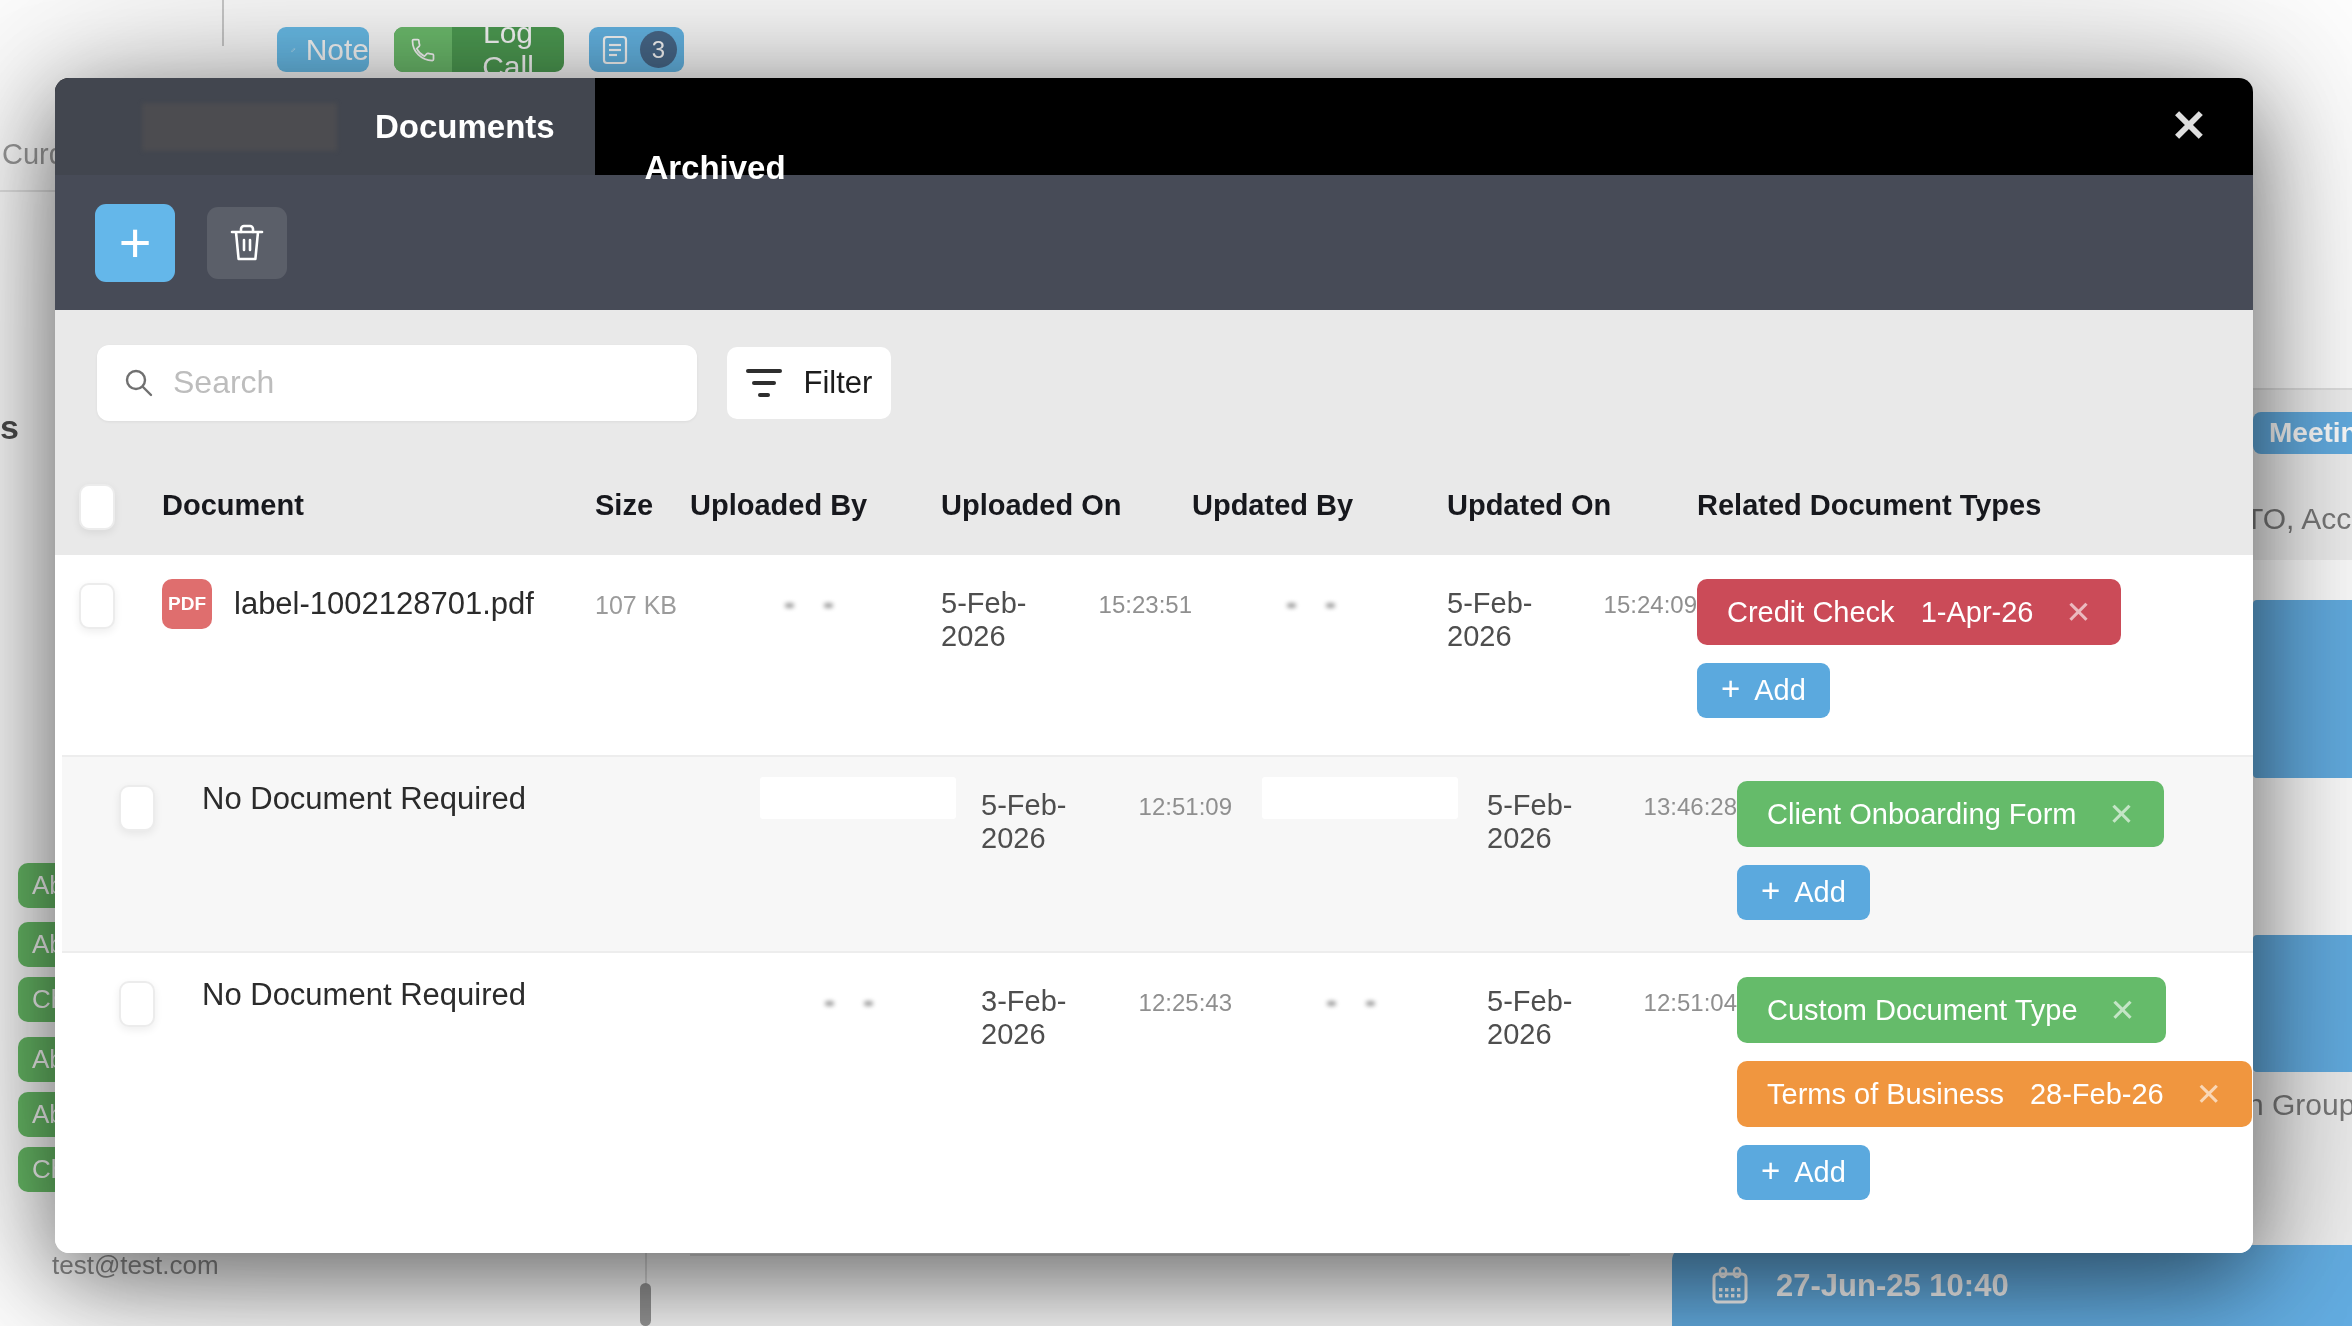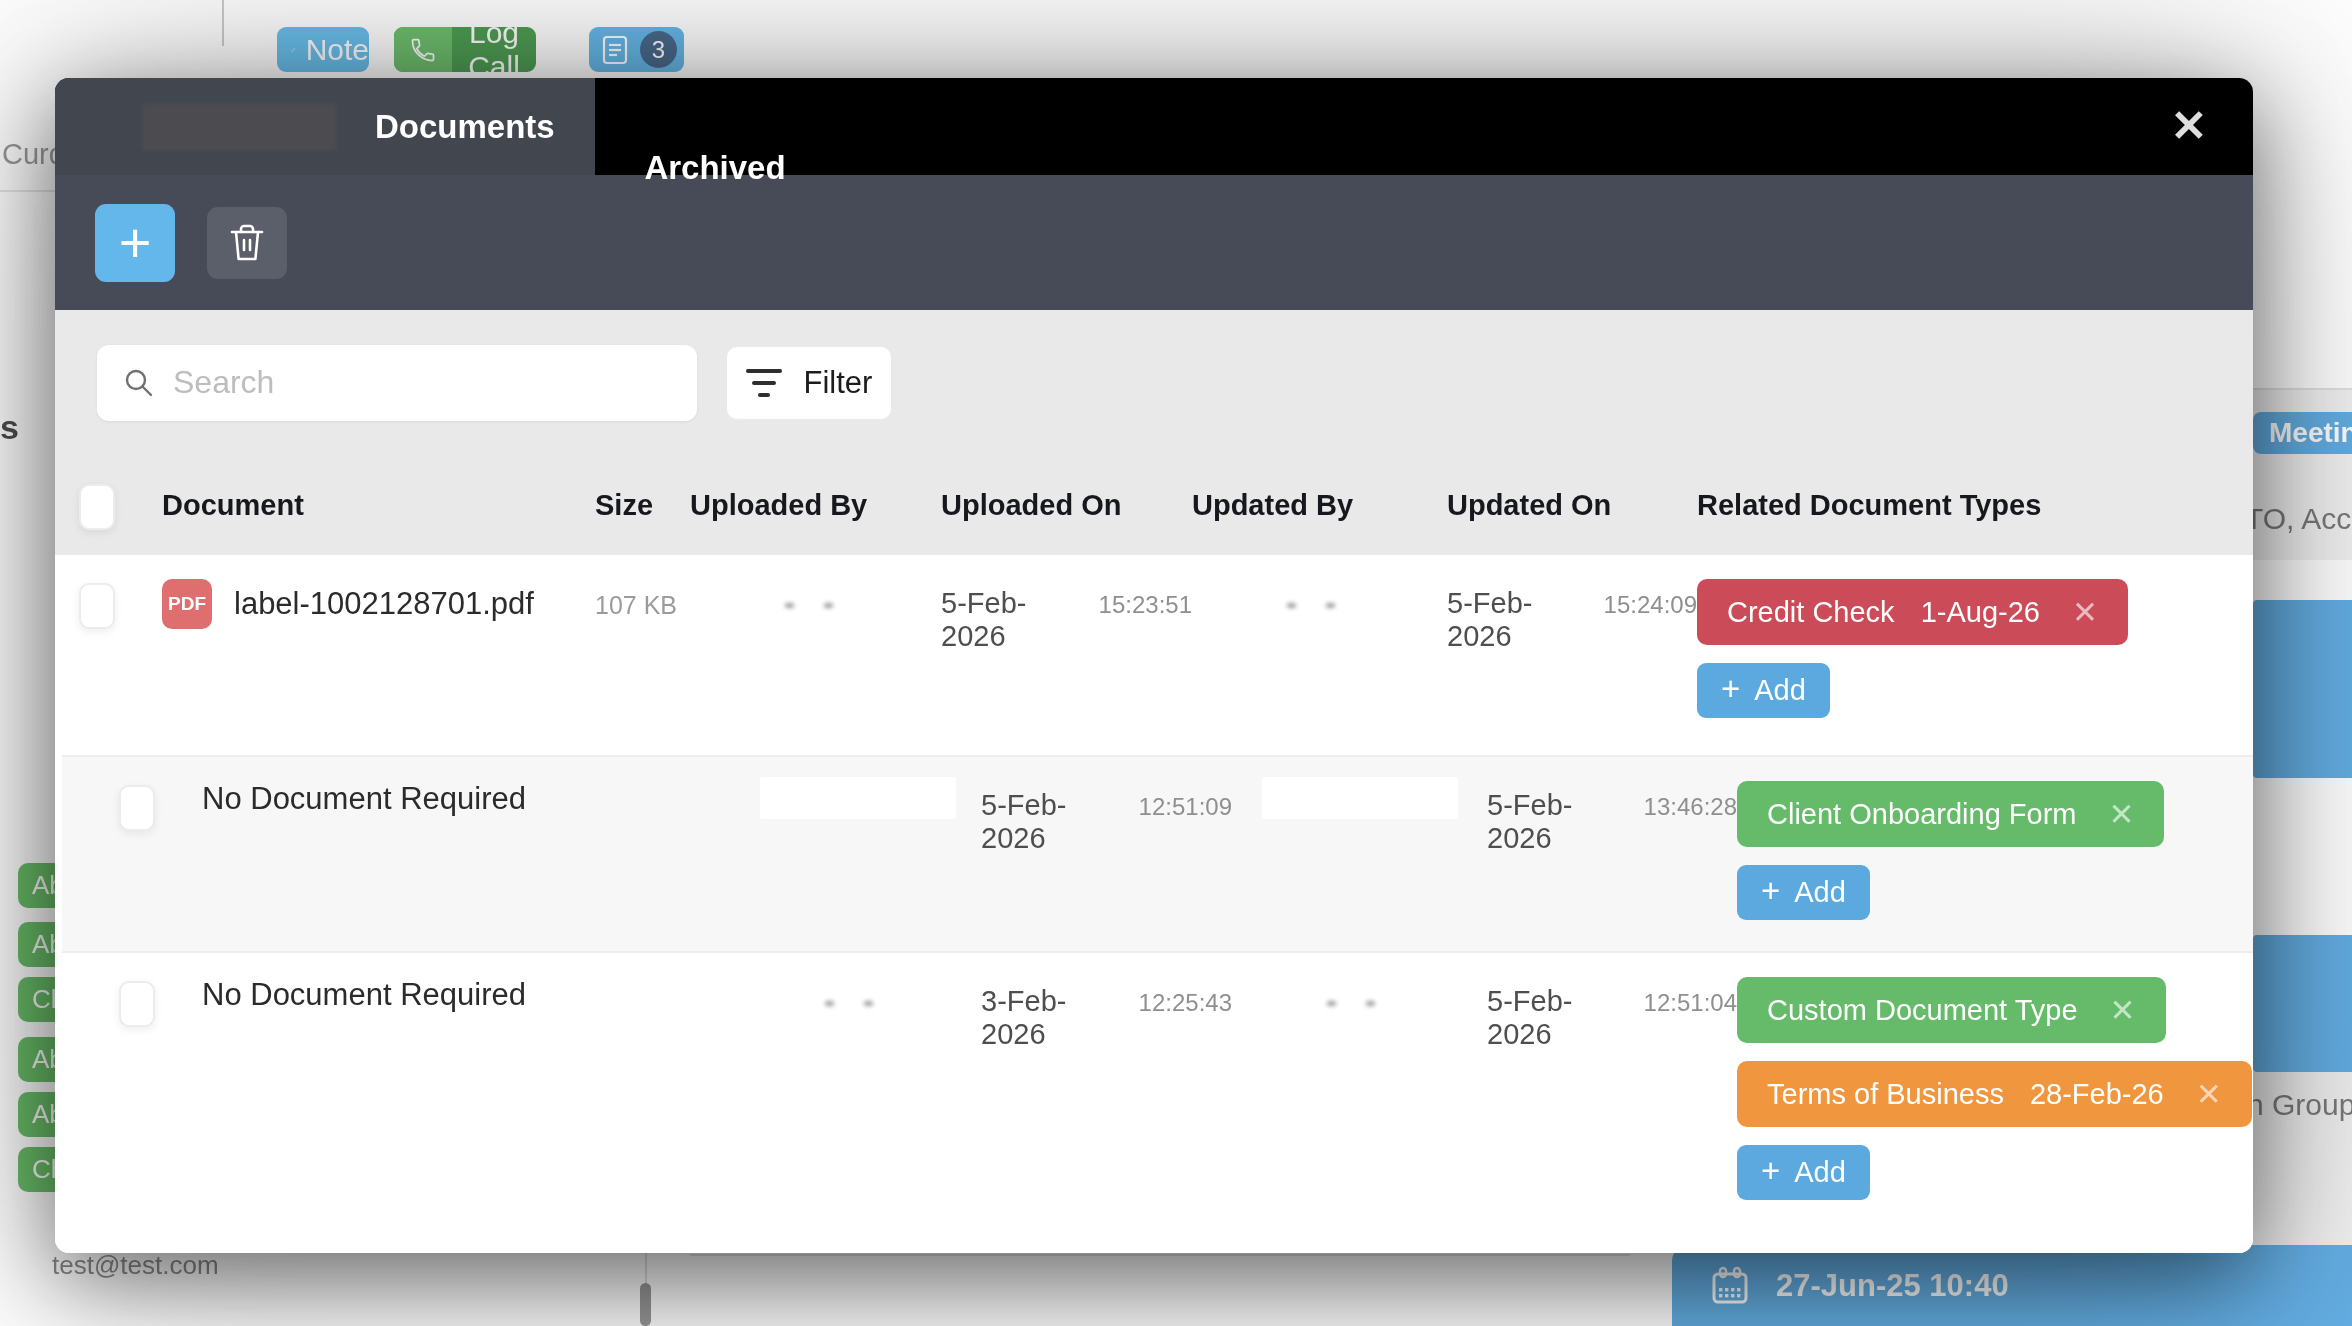--- a/index.html
+++ b/index.html
@@ -37,21 +37,21 @@
   .appt-panel { position:absolute; left:1672px; top:1245px; width:680px; height:81px;
     background:#64aee3; border-top-left-radius:16px; display:flex; align-items:center;
     gap:26px; padding-left:38px; z-index:3; }
   .appt-text { color:#fff; font-weight:bold; font-size:31px; }
 
   
   .topbar { position:absolute; left:0; top:0; width:2352px; height:78px; z-index:5; }
   .tb-btn { position:absolute; top:27px; height:45px; border-radius:9px; display:flex;
     align-items:center; color:#fff; font-size:30px; border:none; cursor:pointer; }
   .btn-note { left:277px; width:92px; background:#6bc0ed; gap:10px; padding-left:14px; }
-  .btn-logcall { left:394px; width:142px; background:#4f9f54; padding:0; overflow:hidden; }
+  .btn-logcall { left:394px; width:170px; background:#4f9f54; padding:0; overflow:hidden; }
   .lc-icon { width:58px; height:45px; background:#6fc06f; display:flex; align-items:center; justify-content:center; }
   .lc-label { flex:1; text-align:center; padding:0 12px; }
   .btn-doccount { left:589px; width:95px; background:#67b9e9; gap:12px; padding-left:13px; }
   .count-badge { width:37px; height:37px; border-radius:50%; background:#4a6b8d; color:#fff;
     font-size:24px; display:flex; align-items:center; justify-content:center; }
 
   
   .modal { position:absolute; left:55px; top:78px; width:2198px; height:1175px; background:#fff;
     border-radius:14px; z-index:10; overflow:hidden;
     box-shadow:0 25px 90px rgba(0,0,0,.5), 0 0 220px rgba(0,0,0,.28); }
@@ -292,21 +292,21 @@
               <i></i>
             </span>
           </div>
         <div class="date-cell">
           <span class="d-date">5-Feb-2026</span>
           <span class="d-time">15:24:09</span>
         </div>
         <div class="tags-cell">
           <div class="tag tag-red">
             <span>Credit Check</span>
-            <span class="tag-date">1-Aug-26</span>
+            <span class="tag-date">1-Apr-26</span>
             <span class="tag-x">✕</span>
           </div>
           <button class="add-btn">
             <span class="add-plus">+</span>
             <span>Add</span>
           </button>
         </div>
       </div>
 
       <div class="trow row2 grid">

